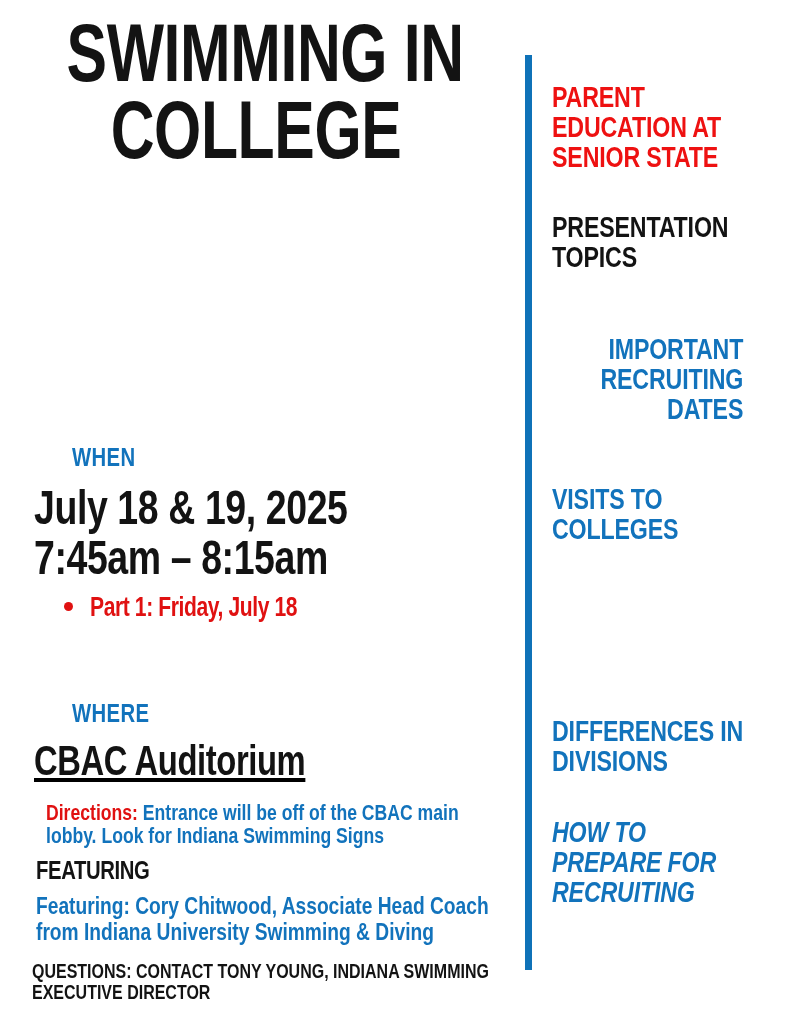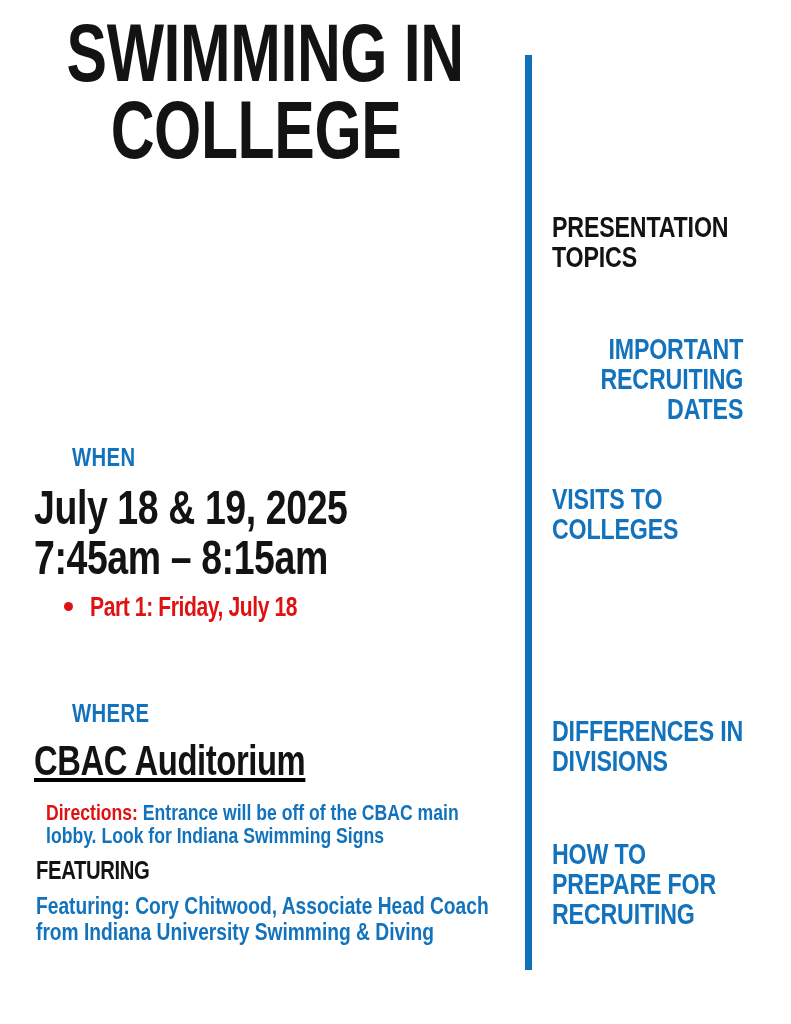--- a/index.html
+++ b/index.html
@@ -228,43 +228,52 @@
       <div class="dir-line"><span class="dir-key">Directions:</span><span> Entrance will be off of the CBAC main</span></div>
       <div class="dir-line">lobby.  Look for Indiana Swimming Signs</div>
     </div>
 
     <div id="featuring-label" class="cond">FEATURING</div>
     <div id="featuring-body">
       <div class="feat-line">Featuring: Cory Chitwood, Associate Head Coach</div>
       <div class="feat-line">from Indiana University Swimming &amp; Diving</div>
     </div>
 
+    <div id="questions">
+      <div class="q-line">QUESTIONS: CONTACT  TONY YOUNG, INDIANA SWIMMING</div>
+      <div class="q-line">EXECUTIVE DIRECTOR</div>
+    </div>
 
   </div>
 
   <div id="divider"></div>
 
   <div id="right-col">
+      <div class="topic-block t-red" style="top: 82px;">
+        <div class="topic-line">PARENT</div>
+        <div class="topic-line">EDUCATION AT</div>
+        <div class="topic-line">SENIOR STATE</div>
+      </div>
       <div class="topic-block t-black" style="top: 212px;">
         <div class="topic-line">PRESENTATION</div>
         <div class="topic-line">TOPICS</div>
       </div>
       <div class="topic-block t-blue" style="top: 334px; text-align: right;">
         <div class="topic-line">IMPORTANT</div>
         <div class="topic-line">RECRUITING</div>
         <div class="topic-line">DATES</div>
       </div>
       <div class="topic-block t-blue" style="top: 484px;">
         <div class="topic-line">VISITS TO</div>
         <div class="topic-line">COLLEGES</div>
       </div>
       <div class="topic-block t-blue" style="top: 716px;">
         <div class="topic-line">DIFFERENCES IN</div>
         <div class="topic-line">DIVISIONS</div>
       </div>
-      <div class="topic-block t-blue" style="top: 839px;">
+      <div class="topic-block t-blue" style="top: 817px; font-style: italic;">
         <div class="topic-line">HOW TO</div>
         <div class="topic-line">PREPARE FOR</div>
         <div class="topic-line">RECRUITING</div>
       </div>
     </div>
 
 </div>
 
 </body></html>

